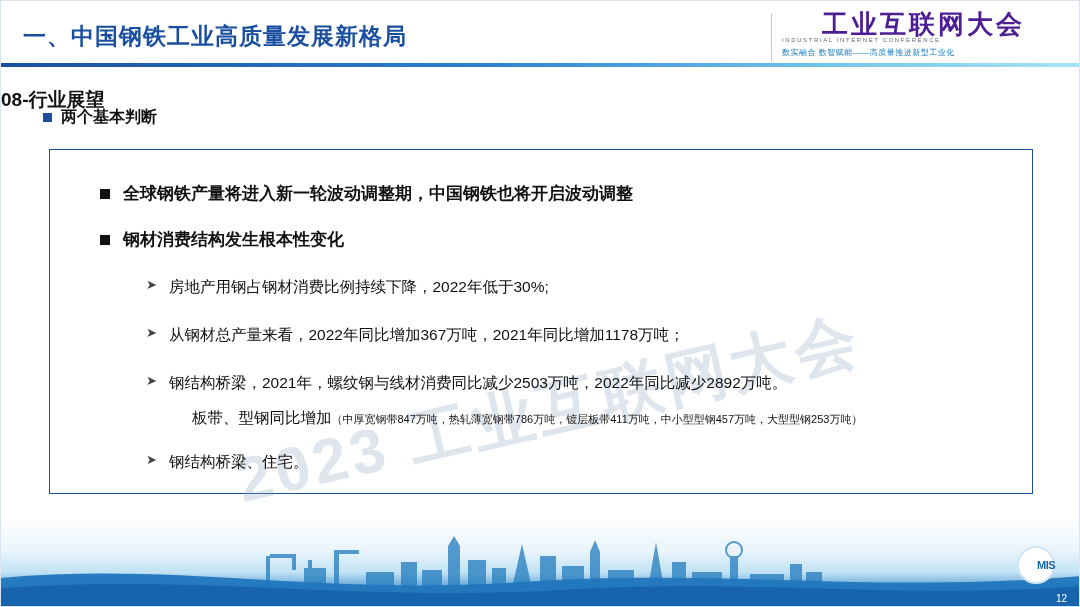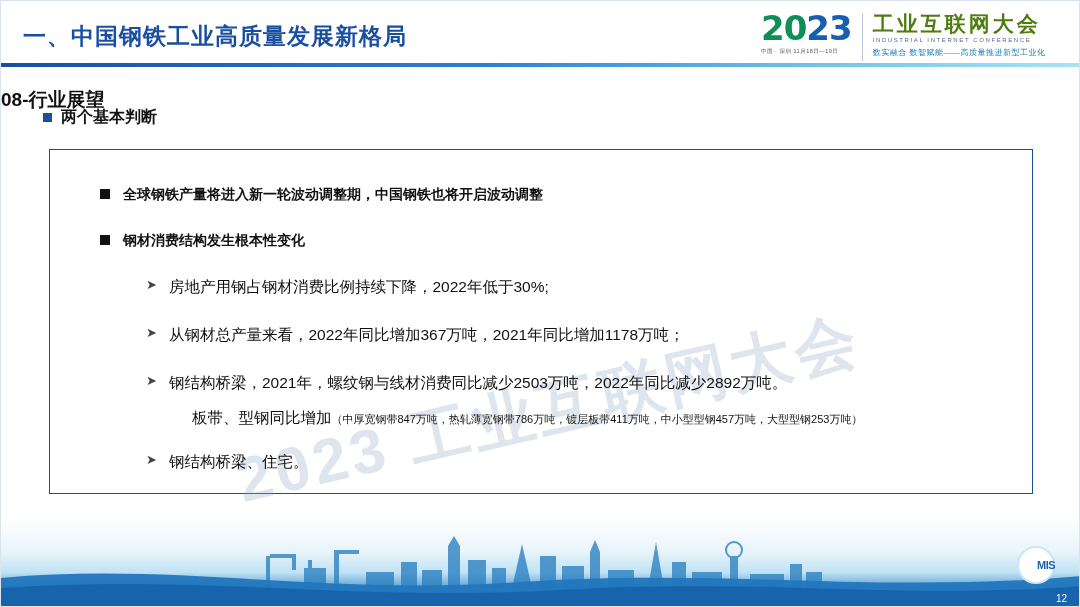--- a/index.html
+++ b/index.html
@@ -80,26 +80,27 @@
   .logo-divider {
     width: 1px;
     height: 48px;
     background: #b9c6d4;
     margin: 2px 10px 0 10px;
   }
   .logo-right {
     padding-top: 2px;
   }
   .logo-cn {
-    font-size: 21px;
-    font-weight: bold;
-    color: #4d7c0f;
+    font-size: 26px;
+    font-weight: bold;
+    color: #4c1d95;
     letter-spacing: 3px;
     line-height: 22px;
     white-space: nowrap;
+    margin-left: 40px;
   }
   .logo-en {
     font-size: 6px;
     color: #5a6b80;
     letter-spacing: 1.6px;
     margin-top: 2px;
     white-space: nowrap;
   }
   .logo-slogan {
     font-size: 8px;
@@ -178,21 +179,21 @@
     margin-bottom: 22px;
   }
   .b1 .marker {
     width: 10px;
     height: 10px;
     background: #111;
     margin: 7px 13px 0 0;
     flex: none;
   }
   .b1 .b1-text {
-    font-size: 14px;
+    font-size: 17px;
     font-weight: bold;
     color: #111;
     line-height: 24px;
   }
 
   .sub-list {
     margin-top: 4px;
     margin-left: 46px;
   }
   .b2 {
@@ -285,26 +286,20 @@
 </style>
 </head>
 <body>
 
 <div class="slide">
 
   <div class="header">
     <div class="header-title">一、中国钢铁工业高质量发展新格局</div>
 
     <div class="logo-block">
-      <div>
-        <div class="logo-year">
-          <span>20</span><span class="blue">23</span>
-        </div>
-        <div class="logo-year-sub">中国 · 深圳   11月18日—19日</div>
-      </div>
       <div class="logo-divider"></div>
       <div class="logo-right">
         <div class="logo-cn">工业互联网大会</div>
         <div class="logo-en">INDUSTRIAL INTERNET CONFERENCE</div>
         <div class="logo-slogan">数实融合  数智赋能——高质量推进新型工业化</div>
       </div>
     </div>
 
     <div class="header-rule"></div>
   </div>

